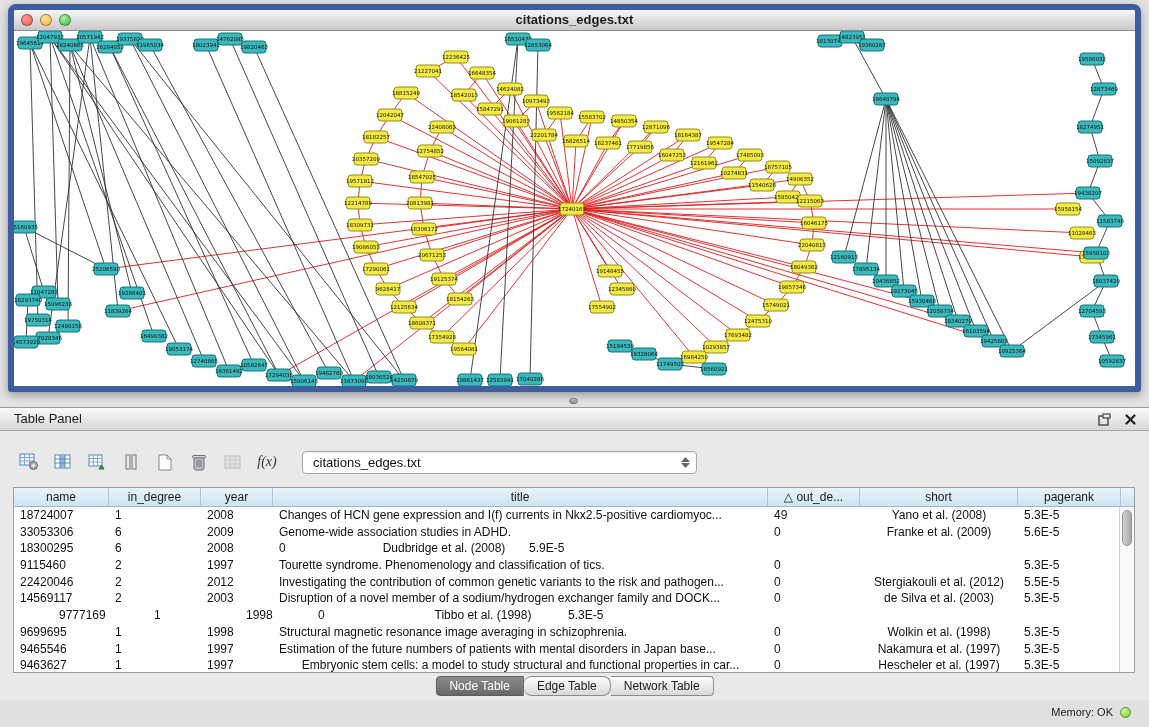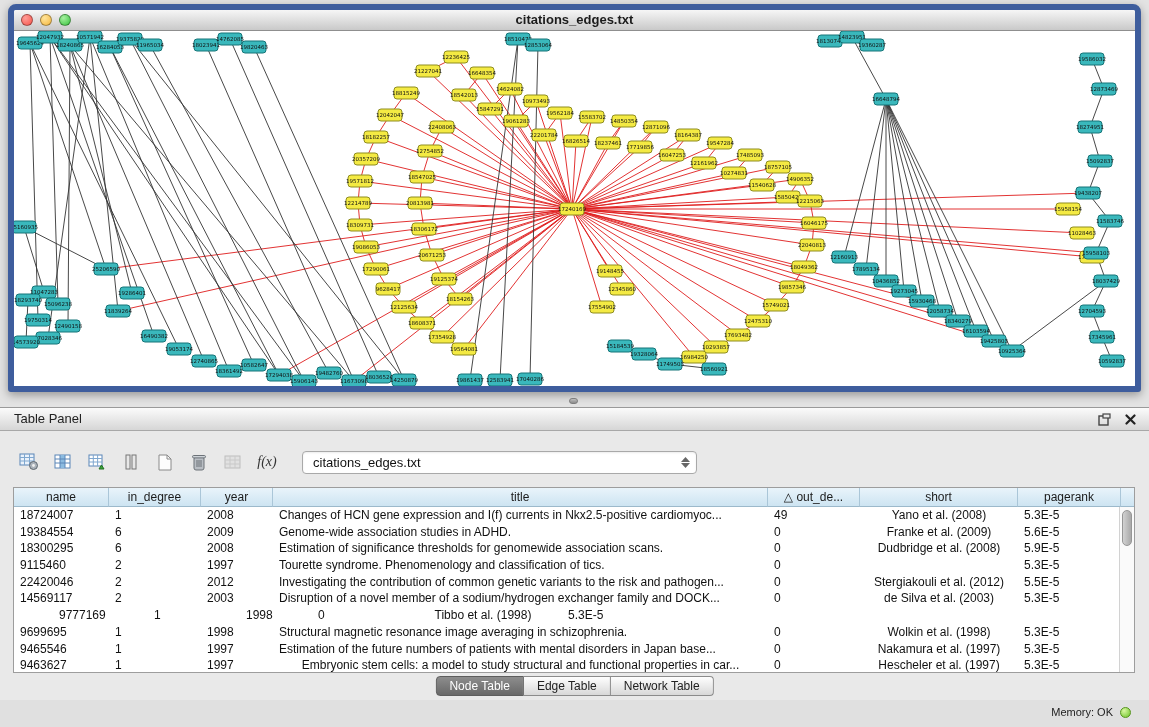--- a/index.html
+++ b/index.html
@@ -50,21 +50,21 @@
   .td { font-size:12px; line-height:16.7px; color:#111; padding:0 6px;
     white-space:nowrap; overflow:hidden; flex:0 0 auto; }
   .vscroll { position:absolute; right:0; top:19px; bottom:0; width:15px; background:#fafafa;
     border-left:1px solid #d2d2d2; }
   .vthumb { position:absolute; left:2px; right:2px; top:3px; height:36px; border-radius:6px;
     background:linear-gradient(90deg,#d2d2d2,#a9a9a9); border:1px solid #969696; }
 
   .tabs { position:absolute; left:50%; top:268px; transform:translateX(-50%); display:flex; }
   .tab { height:20px; line-height:19px; padding:0 13px; font-size:12px; color:#222;
     background:linear-gradient(#fefefe,#d8d8d8); border:1px solid #8b8b8b; }
-  .tab + .tab { border-left:none; }
+  .tab + .tab { border-left:none;border-radius:8px; }
   .tab:first-child { border-radius:4px 0 0 4px; }
   .tab:last-child { border-radius:0 4px 4px 0; }
   .tab.selected { background:linear-gradient(#8d8d8d,#686868); color:#fff; border-color:#5d5d5d; }
 
   
   .statusbar { position:absolute; left:0; top:700px; width:1149px; height:27px; background:#e0e0e0; }
   .memory { position:absolute; right:18px; top:6px; display:flex; align-items:center; gap:7px;
     font-size:11px; color:#222; }
   .mem-dot { width:11px; height:11px; border-radius:50%; border:1px solid #55951c;
     background:radial-gradient(circle at 35% 30%, #d9f7a2, #6cc327); }
@@ -889,33 +889,32 @@
         <div class="tr">
           <div class="td" style="width: 95px; text-align: left;">18724007</div>
           <div class="td" style="width: 92px; text-align: left;">1</div>
           <div class="td" style="width: 72px; text-align: left;">2008</div>
           <div class="td" style="width: 495px; text-align: left;">Changes of HCN gene expression and I(f) currents in Nkx2.5-positive cardiomyoc...</div>
           <div class="td" style="width: 92px; text-align: left;">49</div>
           <div class="td" style="width: 158px; text-align: center;">Yano et al. (2008)</div>
           <div class="td" style="width: 103px; text-align: left;">5.3E-5</div>
         </div>
         <div class="tr">
-          <div class="td" style="width: 95px; text-align: left;">19384554</div>
+          <div class="td" style="width: 95px; text-align: left;">33053306</div>
           <div class="td" style="width: 92px; text-align: left;">6</div>
           <div class="td" style="width: 72px; text-align: left;">2009</div>
           <div class="td" style="width: 495px; text-align: left;">Genome-wide association studies in ADHD.</div>
           <div class="td" style="width: 92px; text-align: left;">0</div>
           <div class="td" style="width: 158px; text-align: center;">Franke et al. (2009)</div>
           <div class="td" style="width: 103px; text-align: left;">5.6E-5</div>
         </div>
         <div class="tr">
           <div class="td" style="width: 95px; text-align: left;">18300295</div>
           <div class="td" style="width: 92px; text-align: left;">6</div>
           <div class="td" style="width: 72px; text-align: left;">2008</div>
-          <div class="td" style="width: 495px; text-align: left;">Estimation of significance thresholds for genomewide association scans.</div>
           <div class="td" style="width: 92px; text-align: left;">0</div>
           <div class="td" style="width: 158px; text-align: center;">Dudbridge et al. (2008)</div>
           <div class="td" style="width: 103px; text-align: left;">5.9E-5</div>
         </div>
         <div class="tr">
           <div class="td" style="width: 95px; text-align: left;">9115460</div>
           <div class="td" style="width: 92px; text-align: left;">2</div>
           <div class="td" style="width: 72px; text-align: left;">1997</div>
           <div class="td" style="width: 495px; text-align: left;">Tourette syndrome. Phenomenology and classification of tics.</div>
           <div class="td" style="width: 92px; text-align: left;">0</div>

